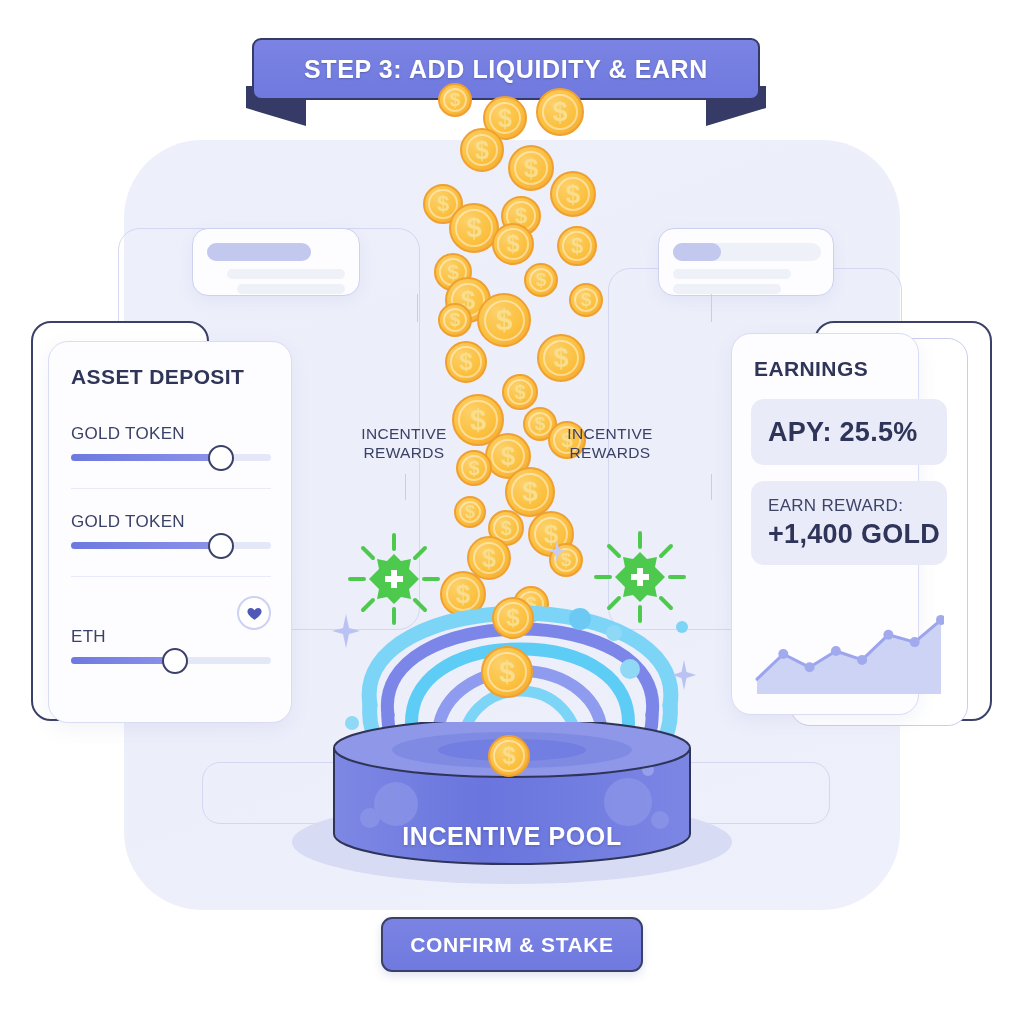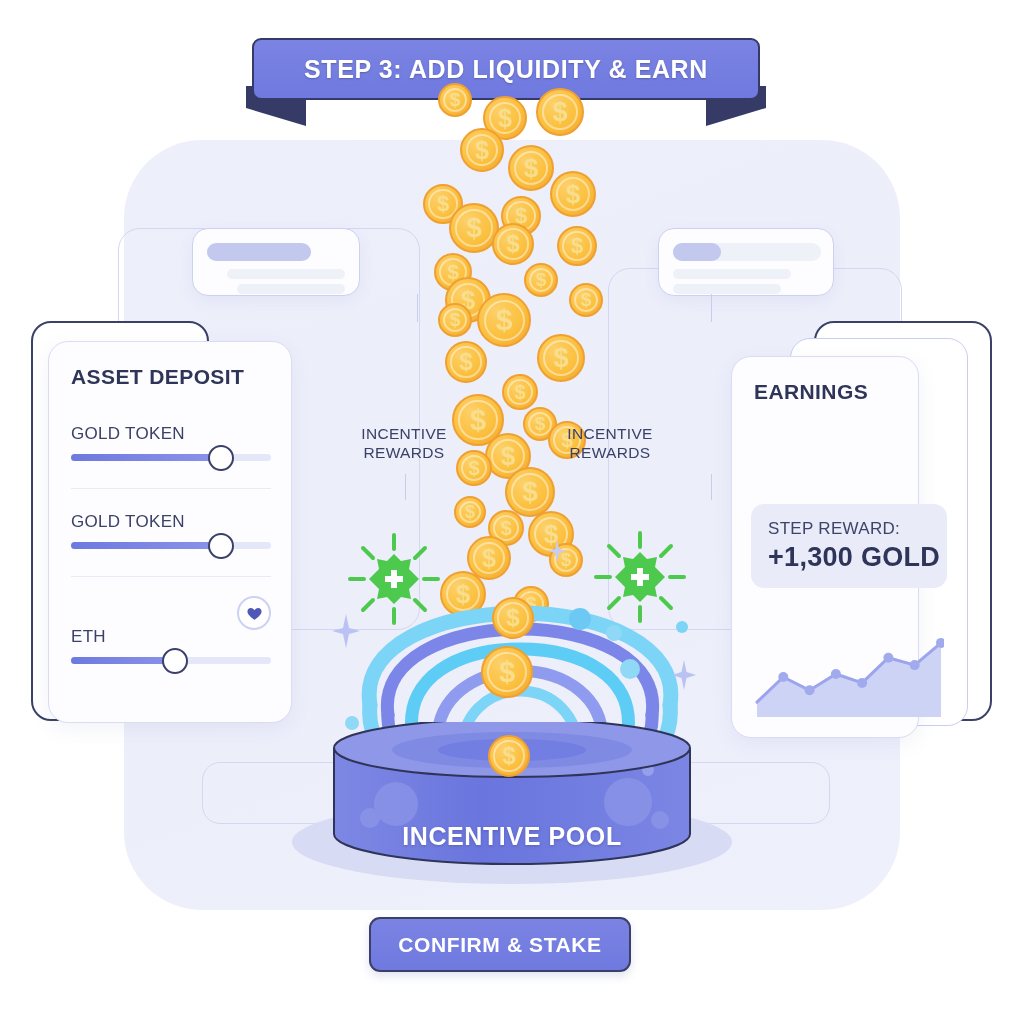--- a/index.html
+++ b/index.html
@@ -121,21 +121,21 @@
   }
   .pool-body{position:absolute;}
   .pool-label{
     position:absolute;color:#ffffff;font-size:25px;font-weight:bold;
     letter-spacing:.6px;text-align:center;width:100%;
     text-shadow:0 1px 3px rgba(50,55,110,.35);
   }
 
   
   .cta{
-    position:absolute;left:369px;top:917px;width:262px;height:55px;
+    position:absolute;left:381px;top:917px;width:262px;height:55px;
     background:linear-gradient(180deg,#7b84e3,#6f79df);
     border:2.5px solid #3b4068;border-radius:11px;
     display:flex;align-items:center;justify-content:center;box-sizing:border-box;
     box-shadow:0 4px 10px rgba(90,100,170,.18);
   }
   .cta span{color:#fff;font-size:21px;font-weight:bold;letter-spacing:.6px;}
 
   
   .burst{position:absolute;}
   .sparkle{position:absolute;}
@@ -334,27 +334,30 @@
 
     <div class="slider-label" style="left:22px;top:285px;">ETH</div>
     <div class="track" style="left:22px;top:315px;width:200px;">
       <div class="fill" id="fill2" style="left: 0px; top: 0px; width: 104px;"></div>
     </div>
     <div class="knob" id="knob2" style="top: 306px; left: 113px;"></div>
   </div>
 
   <div class="card-back navy" style="left:814px;top:321px;width:178px;height:400px;"></div>
   <div class="card-back lav" style="left:790px;top:338px;width:178px;height:388px;"></div>
-  <div class="card-front" style="left:731px;top:356px;width:188px;height:382px;">
+  <div class="card-front" style="left:731px;top:333px;width:188px;height:382px;">
     <div class="card-title" style="left:22px;top:23px;">EARNINGS</div>
 
+    <div class="stat-box" style="left:19px;top:65px;width:196px;height:66px;">
+      <div class="stat-big">APY: 25.5%</div>
+    </div>
 
     <div class="stat-box" style="left:19px;top:147px;width:196px;height:84px;">
-      <div class="stat-small">STEP REWARD:</div>
-      <div class="stat-big">+1,300 GOLD</div>
+      <div class="stat-small">EARN REWARD:</div>
+      <div class="stat-big">+1,400 GOLD</div>
     </div>
 
     <svg class="spark" style="left:22px;top:268px;" width="190" height="92" viewBox="0 0 190 92">
       <polygon id="sparkArea" fill="#cdd3f5" points="3.0,92 3.0,77.1 29.3,52.0 55.6,65.3 81.9,49.0 108.1,57.9 134.4,32.7 160.7,40.1 187.0,17.9 187.0,92"></polygon>
       <polyline id="sparkLine" fill="none" stroke="#9ba4ec" stroke-width="3" stroke-linejoin="round" stroke-linecap="round" points="3.0,77.1 29.3,52.0 55.6,65.3 81.9,49.0 108.1,57.9 134.4,32.7 160.7,40.1 187.0,17.9"></polyline>
       <g id="sparkDots">
           <circle cx="29.3" cy="52.0" r="5" fill="#a2aaee"></circle>
           <circle cx="55.6" cy="65.3" r="5" fill="#a2aaee"></circle>
           <circle cx="81.9" cy="49.0" r="5" fill="#a2aaee"></circle>
           <circle cx="108.1" cy="57.9" r="5" fill="#a2aaee"></circle>

